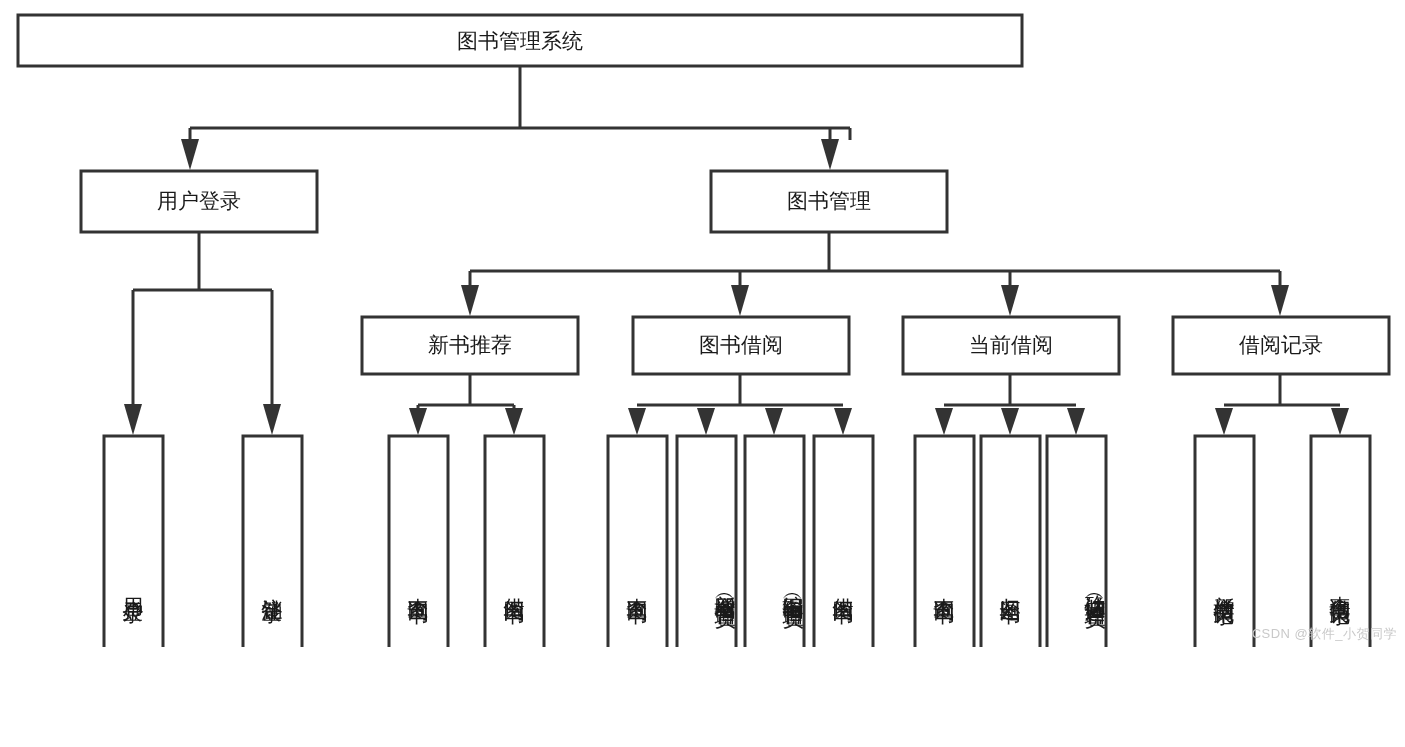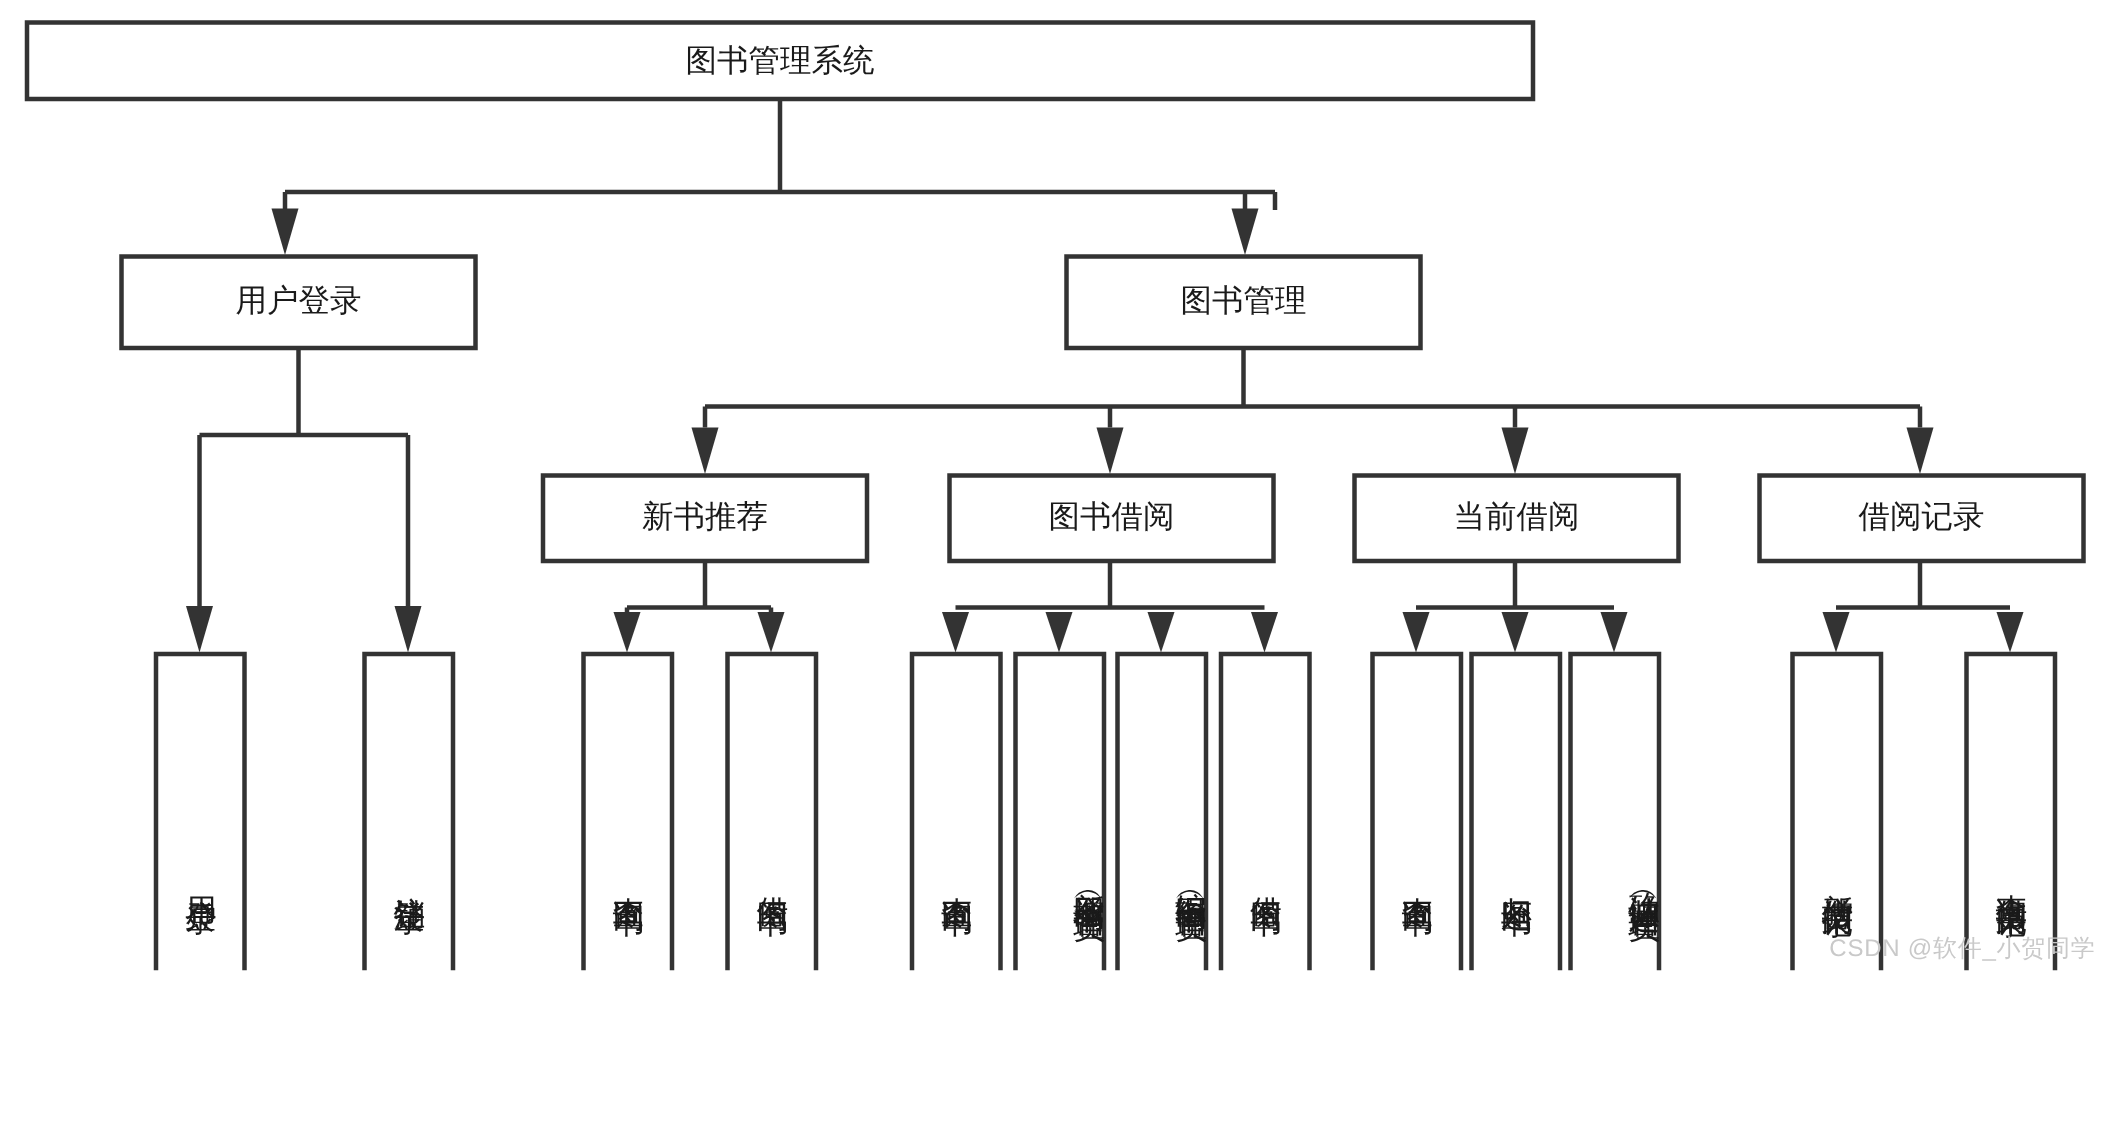--- a/index.html
+++ b/index.html
@@ -46,21 +46,21 @@
     font-size: 21px;
     fill: #1a1a1a;
     text-anchor: middle;
     dominant-baseline: middle;
   }
   .watermark-text {
     position: absolute;
     right: 8px;
     bottom: 4px;
     font-family: "Liberation Sans", "DejaVu Sans", sans-serif;
-    font-size: 16px;
+    font-size: 13px;
     color: #c9c9c9;
     white-space: nowrap;
     letter-spacing: 0.5px;
     pointer-events: none;
   }
   
   .vlabel {
     position: absolute;
     writing-mode: vertical-rl;
     text-orientation: upright;

